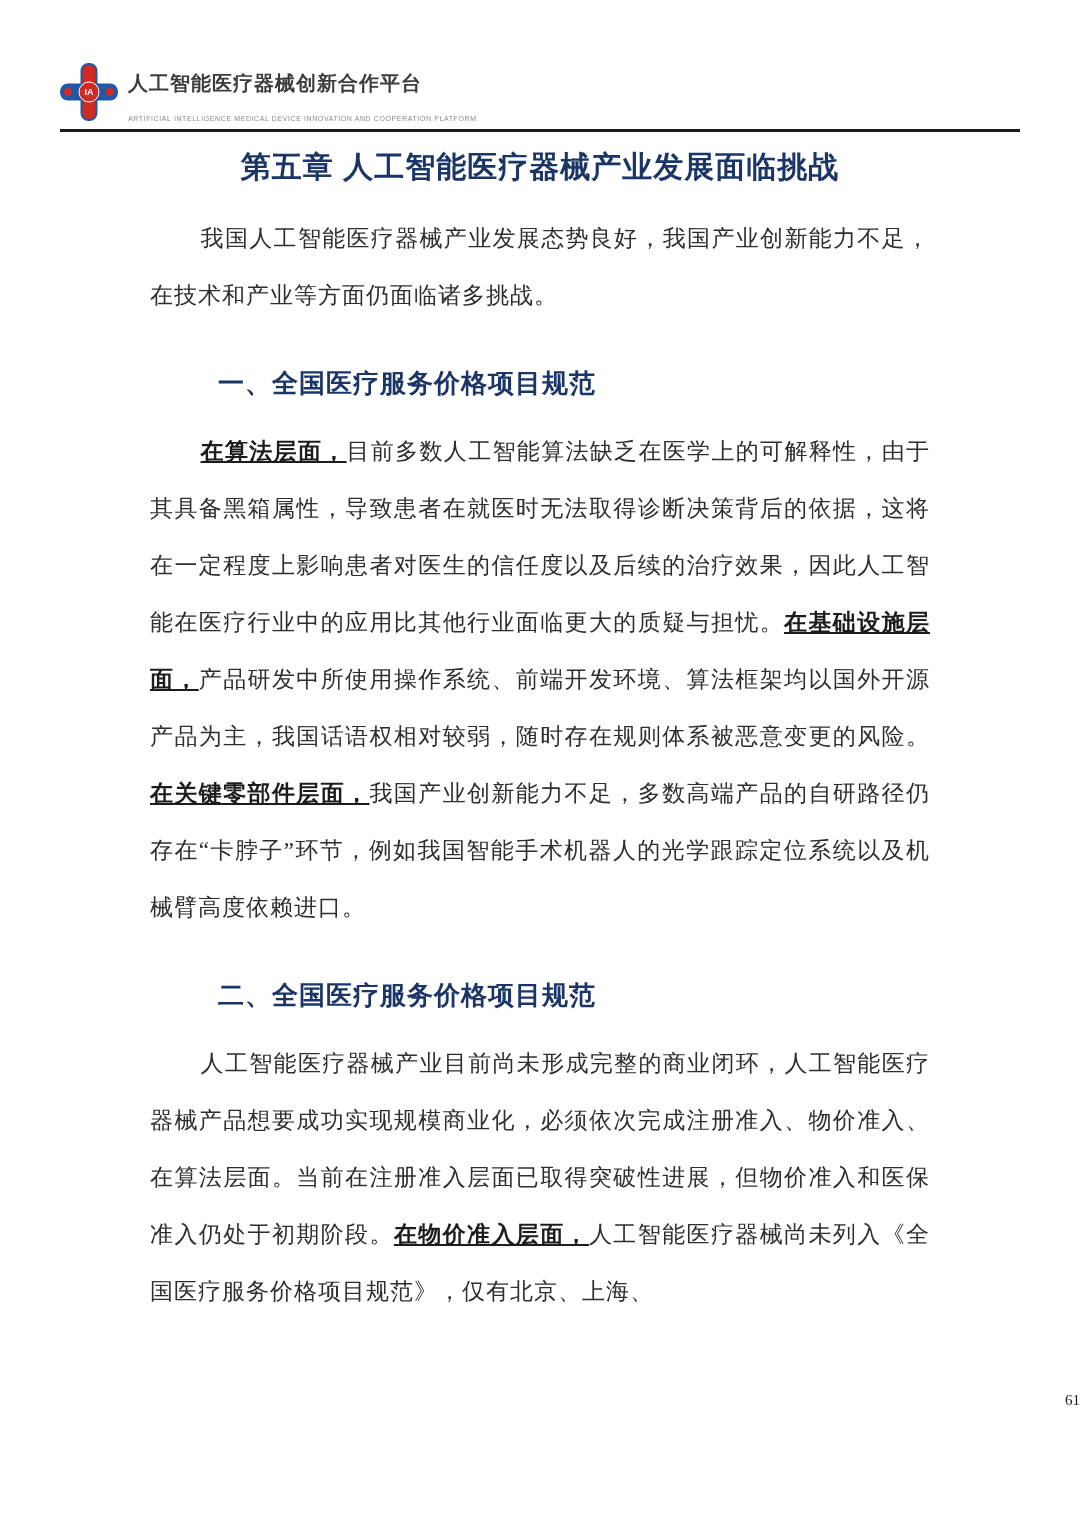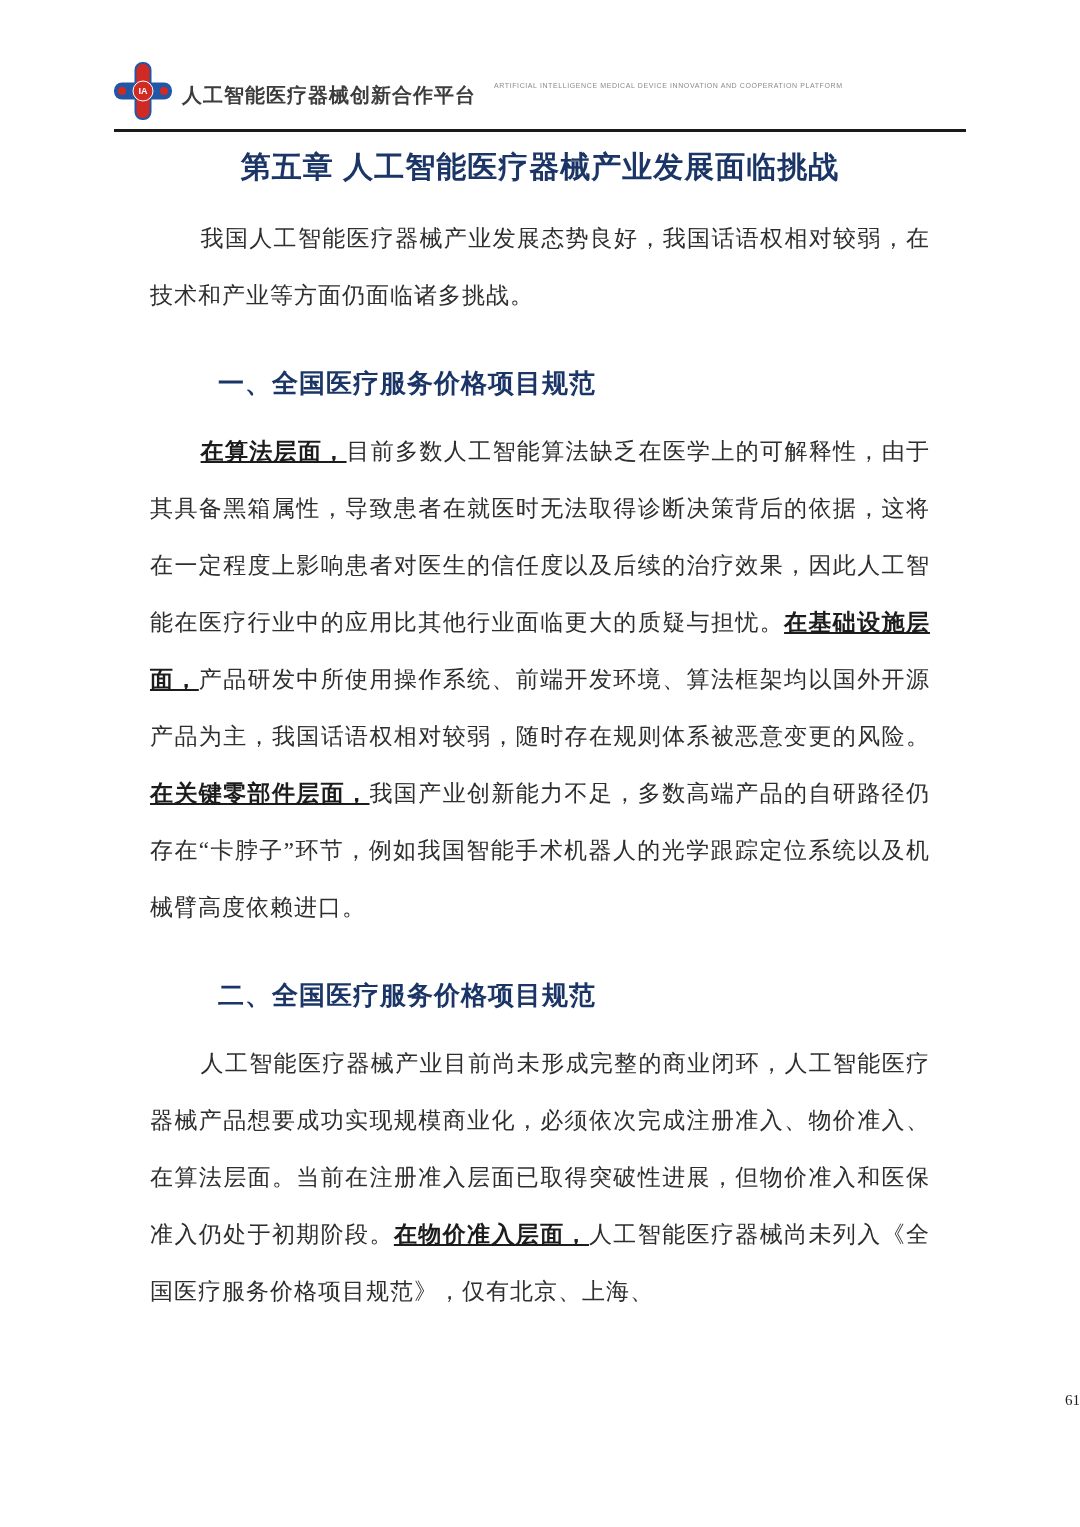--- a/index.html
+++ b/index.html
@@ -10,21 +10,21 @@
     height: 1527px;
     margin: 0 auto;
     background: #ffffff;
     font-family: "Liberation Serif", "DejaVu Serif", serif;
     color: #2e2e2e;
     overflow: hidden;
   }
   
   .header {
     position: relative;
-    margin: 0 114px;
+    margin: 0 60px;
     padding-top: 62px;
     height: 132px;
     border-bottom: 3px solid #1a1a1a;
     display: flex;
     align-items: flex-start;
     justify-content: space-between;
   }
   .logo-block { display: flex; align-items: center; gap: 10px; }
   .logo-mark { position: relative; width: 58px; height: 58px; flex: 0 0 auto; }
   .logo-mark .arm-v {
@@ -42,21 +42,21 @@
   }
   .logo-mark .dot-l { left: 4px; }
   .logo-mark .dot-r { right: 4px; }
   .logo-mark .core {
     position: absolute; left: 50%; top: 50%; transform: translate(-50%,-50%);
     width: 21px; height: 21px; border-radius: 50%;
     background: #d12a22; border: 1.5px solid #ffffff;
     color: #ffffff; font-family: "Liberation Sans", sans-serif;
     font-weight: bold; font-size: 9px; line-height: 19px; text-align: center;
   }
-  .logo-text { display: flex; flex-direction: row; gap: 18px; padding-top: 8px; }
+  .logo-text { display: flex; flex-direction: column; gap: 18px; padding-top: 8px; }
   .logo-title {
     font-family: "Liberation Sans", "DejaVu Sans", sans-serif;
     font-weight: bold; font-size: 20px; color: #3c3c3c; letter-spacing: 1px;
   }
   .logo-subtitle {
     font-family: "Liberation Sans", "DejaVu Sans", sans-serif;
     font-size: 7px; color: #8a8a8a; letter-spacing: 0.6px;
   }
   .doc-title {
     align-self: flex-end;
@@ -119,21 +119,21 @@
         <div class="logo-title">人工智能医疗器械创新合作平台</div>
         <div class="logo-subtitle">ARTIFICIAL INTELLIGENCE MEDICAL DEVICE INNOVATION AND COOPERATION PLATFORM</div>
       </div>
     </div>
   </div>
 
   <div class="content">
 
     <h1 class="chapter-title">第五章 人工智能医疗器械产业发展面临挑战</h1>
 
-    <p class="body">我国人工智能医疗器械产业发展态势良好，我国话语权相对较弱，在技术和产业等方面仍面临诸多挑战。</p>
+    <p class="body">我国人工智能医疗器械产业发展态势良好，我国产业创新能力不足，在技术和产业等方面仍面临诸多挑战。</p>
 
     <h2 class="section-heading">一、全国医疗服务价格项目规范</h2>
 
     <p class="body"><span class="lead">在算法层面，</span><span>目前多数人工智能算法缺乏在医学上的可解释性，由于其具备黑箱属性，导致患者在就医时无法取得诊断决策背后的依据，这将在一定程度上影响患者对医生的信任度以及后续的治疗效果，因此人工智能在医疗行业中的应用比其他行业面临更大的质疑与担忧。</span><span class="lead">在基础设施层面，</span><span>产品研发中所使用操作系统、前端开发环境、算法框架均以国外开源产品为主，我国话语权相对较弱，随时存在规则体系被恶意变更的风险。</span><span class="lead">在关键零部件层面，</span><span>我国产业创新能力不足，多数高端产品的自研路径仍存在“卡脖子”环节，例如我国智能手术机器人的光学跟踪定位系统以及机械臂高度依赖进口。</span></p>
 
     <h2 class="section-heading">二、全国医疗服务价格项目规范</h2>
 
     <p class="body"><span>人工智能医疗器械产业目前尚未形成完整的商业闭环，人工智能医疗器械产品想要成功实现规模商业化，必须依次完成注册准入、物价准入、在算法层面。当前在注册准入层面已取得突破性进展，但物价准入和医保准入仍处于初期阶段。</span><span class="lead">在物价准入层面，</span><span>人工智能医疗器械尚未列入《全国医疗服务价格项目规范》，仅有北京、上海、</span></p>
 
   </div>

